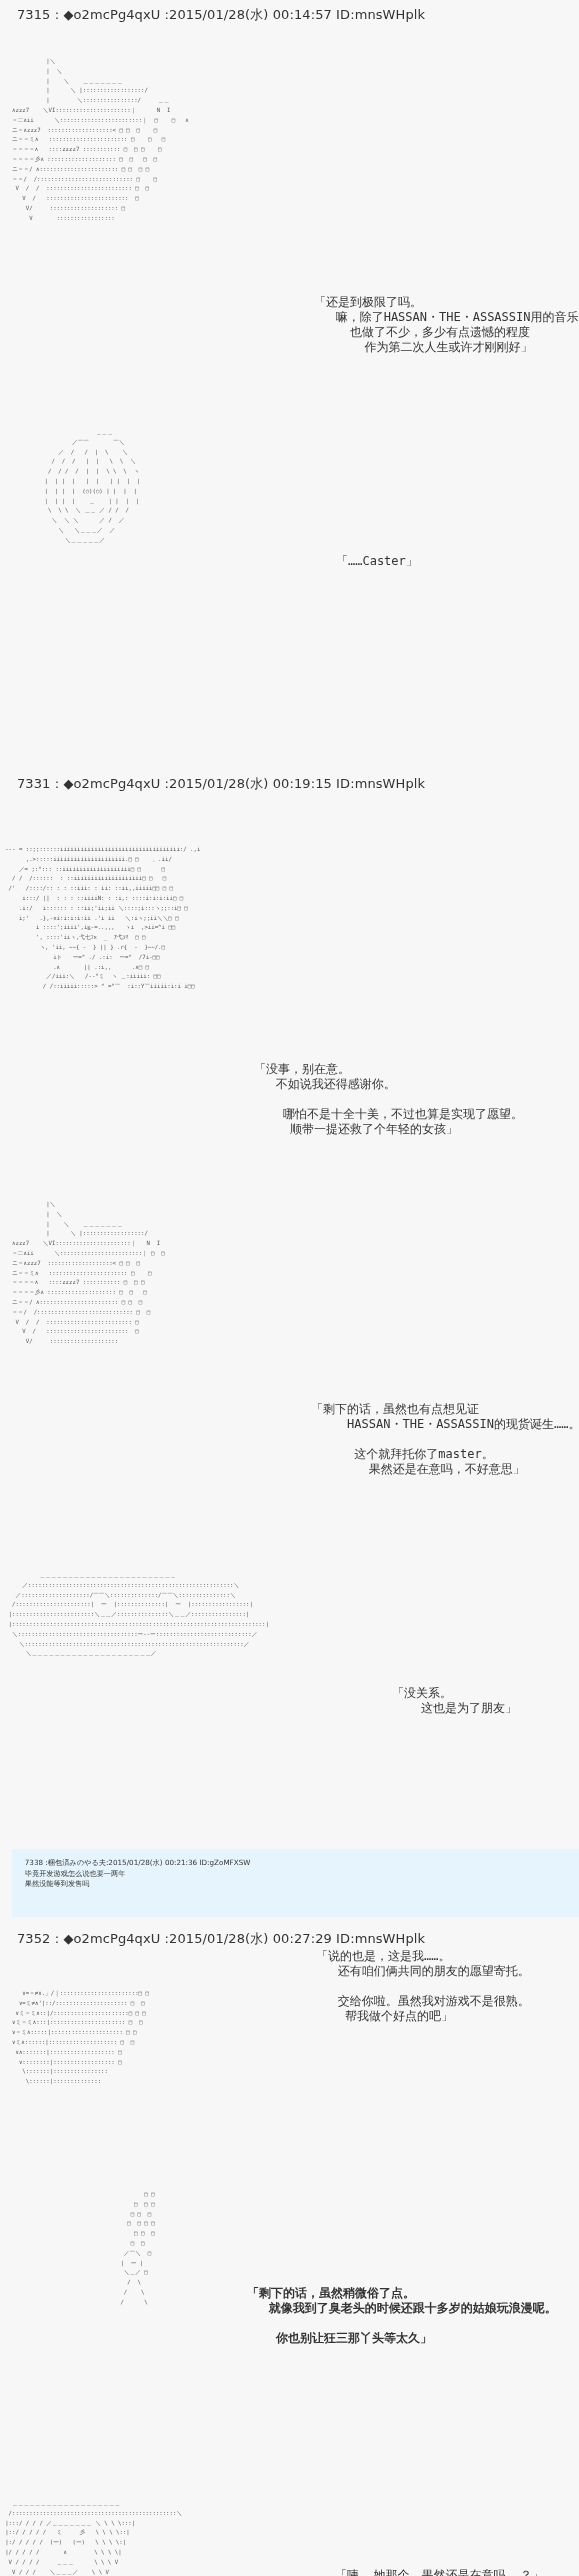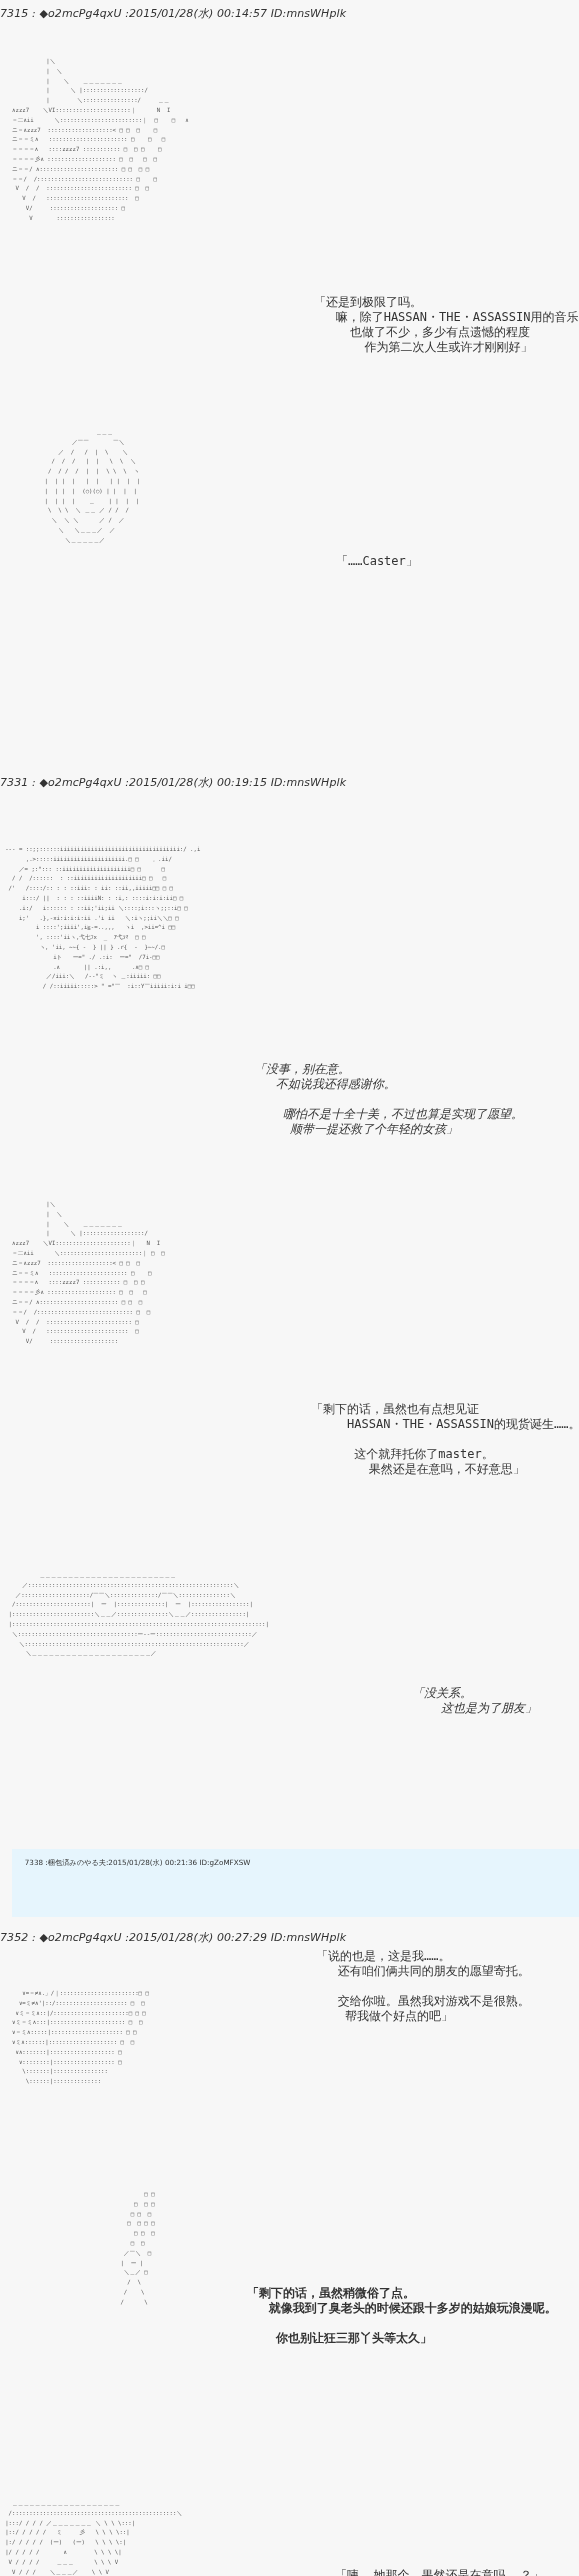--- a/index.html
+++ b/index.html
@@ -4,24 +4,23 @@
 <style>
   html, body { margin: 0; padding: 0; }
   body {
     width: 580px; height: 2833px; overflow: hidden;
     background: #f7f7f7;
     font-family: "DejaVu Sans", "Liberation Sans", sans-serif;
     color: #222;
     position: relative;
   }
   .post-header {
-    position: absolute; left: 0;
-    font-size: 11px; color: #333; white-space: nowrap;
+    position: absolute; left: 17px;
+    font-size: 13px; color: #333; white-space: nowrap;
     letter-spacing: 0.1px;
-    font-style: italic;
   }
   .aa {
     position: absolute;
     font-family: "DejaVu Sans Mono", "Liberation Mono", monospace;
     font-size: 5.7px; line-height: 9.8px; color: #555;
     white-space: pre; margin: 0;
   }
   .dialog {
     position: absolute;
     font-size: 12px; line-height: 15px; color: #333;
@@ -85,21 +84,21 @@
      i:::/ ||  : : : ::iiiiN: : :i,: ::::i:i:i:ii□ □
     .i:/   i:::::: : ::ii;'ii;ii ＼::::;i:::ヽ;;::i□ □
     i;'   .},-xi:i:i:i:ii .'i ii   ＼:iヽ;;ii＼＼□ □
          i ::::';iiii',i≧-=..,,,   ヽi  ,&gt;ii=^i □□
          ', ::::'iiヽ,弋七ﾌx  _  ｱ弋ﾗﾏ  □ □
           ヽ, 'ii, ~~{ ‐  } || } .r{  ‐  }~~/.□
               iト   ー=" ./ .:i:  ー="  /7i-□□
               .∧       || .:i,,      .∧□ □
             ／/iii:＼   /--"ミ  ヽ ＿:iiiii: □□
            / /::iiiii:::::&gt; " ="￣  :i::Y￣iiiii:i:i i□□</pre>
-<pre class="dialog" style="left:249px; top:1057px;font-style:italic;">「没事，别在意。
+<pre class="dialog" style="left:249px; top:1057px;">「没事，别在意。
    不如说我还得感谢你。
 
     哪怕不是十全十美，不过也算是实现了愿望。
      顺带一提还救了个年轻的女孩」</pre>
 <pre class="aa" style="left:5.2px; top:1200px;">            |＼
             |  ＼
             |    ＼    ＿＿＿＿＿＿＿
             |      ＼ |::::::::::::::::::/
   ∧zzz7    ＼VI::::::::::::::::::::::｜   N  I
   ＝二∧ii      ＼::::::::::::::::::::::::｜ □  □
@@ -119,26 +118,28 @@
         果然还是在意吗，不好意思」</pre>
 <pre class="aa" style="left:5.2px; top:1571px;">          ＿＿＿＿＿＿＿＿＿＿＿＿＿＿＿＿＿＿＿＿＿＿＿＿
      ／::::::::::::::::::::::::::::::::::::::::::::::::::::::::::::＼
    ／::::::::::::::::::::/￣￣＼::::::::::::::/￣￣＼:::::::::::::::＼
   /::::::::::::::::::::::|  ー  |::::::::::::::|  ー  |:::::::::::::::::|
  |::::::::::::::::::::::::＼＿＿／:::::::::::::::＼＿＿／::::::::::::::::|
  |::::::::::::::::::::::::::::::::::::::::::::::::::::::::::::::::::::::::::|
   ＼:::::::::::::::::::::::::::::::::::ー‐‐ー::::::::::::::::::::::::::::／
     ＼::::::::::::::::::::::::::::::::::::::::::::::::::::::::::::::::／
       ＼＿＿＿＿＿＿＿＿＿＿＿＿＿＿＿＿＿＿＿＿＿／</pre>
-<pre class="dialog" style="left:407px; top:1681px;font-style:italic;">「没关系。
+<pre class="dialog" style="left:387px; top:1681px;">「没关系。
     这也是为了朋友」</pre>
 
 <div class="comments" style="top:1849px; height:68px;">
   <div class="comment">
     <span class="meta">7338 :梱包済みのやる夫:2015/01/28(水) 00:21:36 ID:gZoMFXSW</span>
+    <span class="body" style="white-space:pre;">毕竟开发游戏怎么说也要一两年
+果然没能等到发售吗</span>
   </div>
 </div>
 
 <div class="post-header" style="top:1930px;">7352 : ◆o2mcPg4qxU :2015/01/28(水) 00:27:29 ID:mnsWHplk</div>
 <pre class="aa" style="left:5.2px; top:1989px;">     ∨=＝≠∧.」/｜:::::::::::::::::::::::□ □
     ∨=ミ≠∧'|::/::::::::::::::::::::: □  □
    ∨ミ＝ミ∧::|/::::::::::::::::::::::□ □ □
   ∨ミ＝ミ∧:::|:::::::::::::::::::::: □  □
   ∨＝ミ∧:::::|::::::::::::::::::::: □ □
   ∨ミ∧::::::|:::::::::::::::::::: □  □

